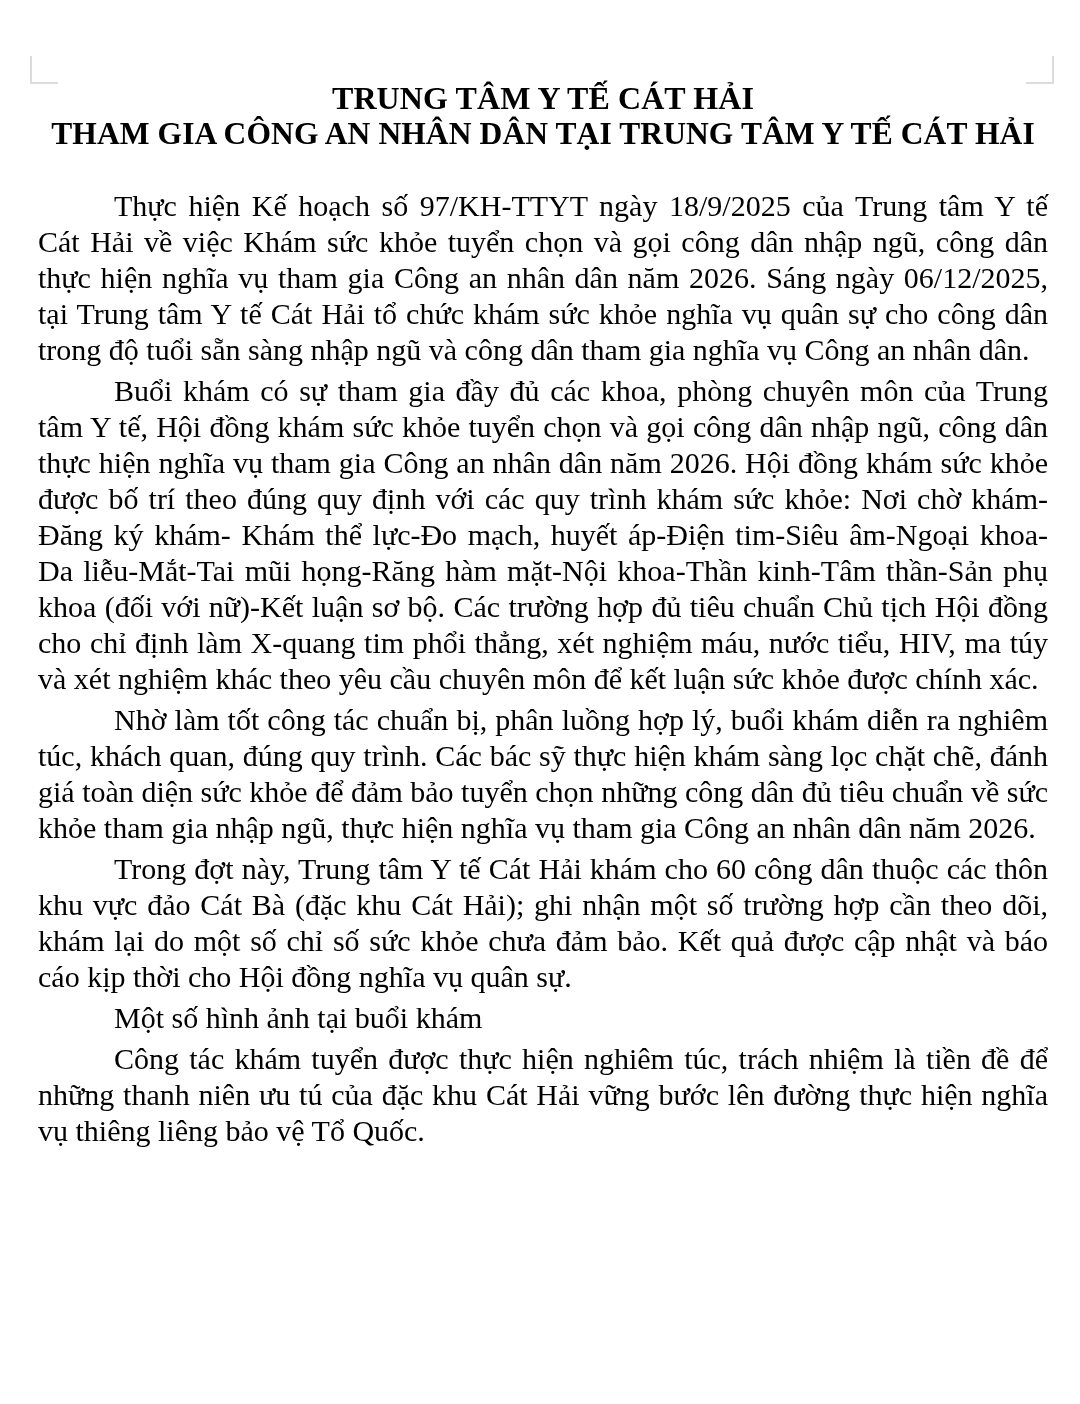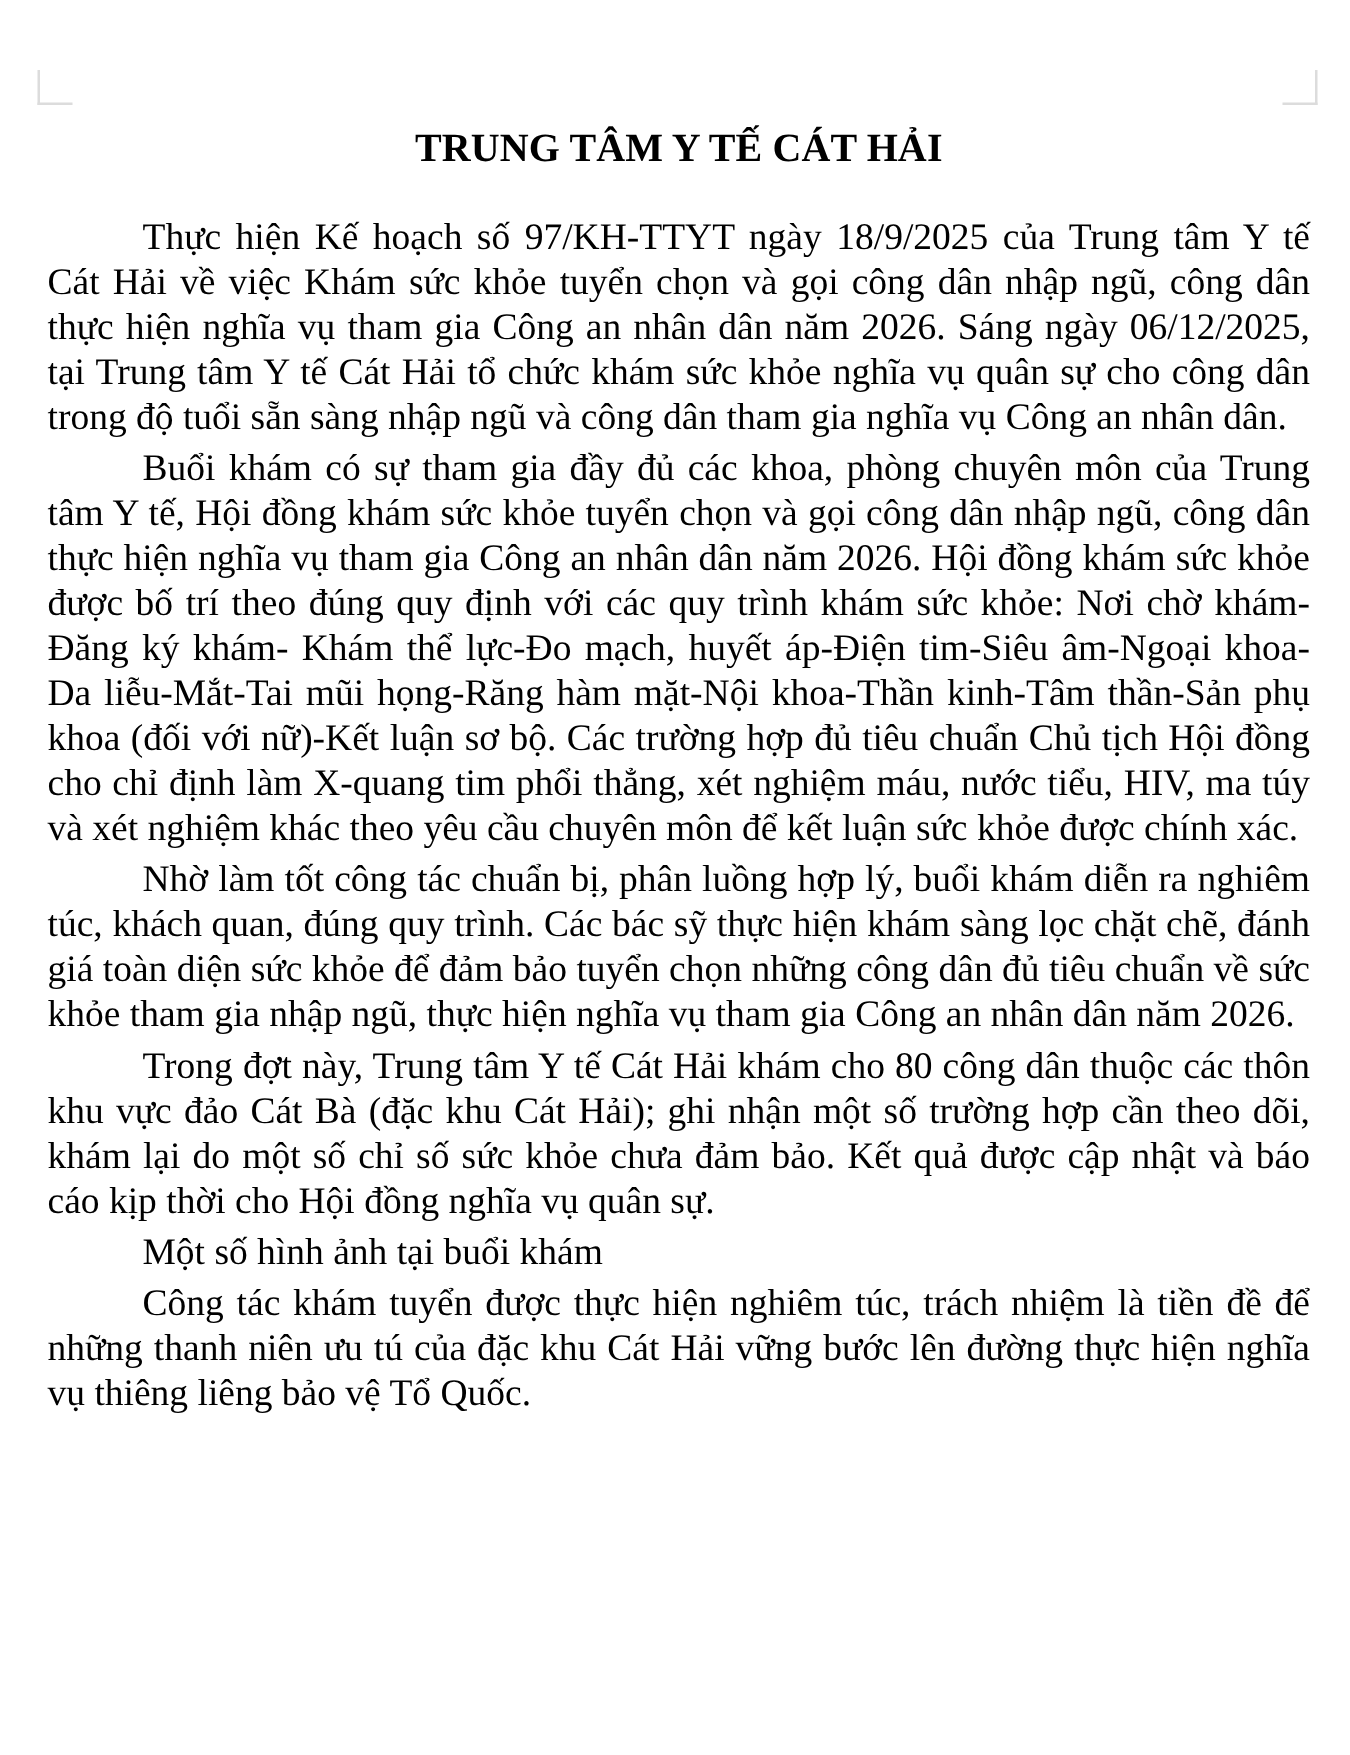--- a/index.html
+++ b/index.html
@@ -36,21 +36,21 @@
     border-bottom: 2px solid #dcdcdc;
   }
 
   .page {
     position: absolute;
     left: 0;
     top: 0;
     width: 1080px;
     height: 1404px;
     box-sizing: border-box;
-    padding: 100px 32px 40px 38px;
+    padding: 80px 32px 40px 38px;
   }
 
   .doc-title {
     text-align: center;
     font-weight: bold;
     font-size: 32.5px;
     line-height: 36px;
     letter-spacing: 0.1px;
     margin: 0 0 6px 0;
     padding: 0 10px;
@@ -86,24 +86,25 @@
 </head>
 <body>
 
 <div class="corner-mark tl"></div>
 <div class="corner-mark tr"></div>
 
 <div class="page">
 
   <h1 class="doc-title">
     <span class="title-line l1">TRUNG TÂM Y TẾ CÁT HẢI</span>
+    <span class="title-line l3">THAM GIA CÔNG AN NHÂN DÂN TẠI TRUNG TÂM Y TẾ CÁT HẢI</span>
   </h1>
 
   <div class="body-block">
     <p class="para">Thực hiện Kế hoạch số 97/KH-TTYT ngày 18/9/2025 của Trung tâm Y tế Cát Hải về việc Khám sức khỏe tuyển chọn và gọi công dân nhập ngũ, công dân thực hiện nghĩa vụ tham gia Công an nhân dân năm 2026. Sáng ngày 06/12/2025, tại Trung tâm Y tế Cát Hải tổ chức khám sức khỏe nghĩa vụ quân sự cho công dân trong độ tuổi sẵn sàng nhập ngũ và công dân tham gia nghĩa vụ Công an nhân dân.</p>
     <p class="para">Buổi khám có sự tham gia đầy đủ các khoa, phòng chuyên môn của Trung tâm Y tế, Hội đồng khám sức khỏe tuyển chọn và gọi công dân nhập ngũ, công dân thực hiện nghĩa vụ tham gia Công an nhân dân năm 2026. Hội đồng khám sức khỏe được bố trí theo đúng quy định với các quy trình khám sức khỏe: Nơi chờ khám-Đăng ký khám- Khám thể lực-Đo mạch, huyết áp-Điện tim-Siêu âm-Ngoại khoa-Da liễu-Mắt-Tai mũi họng-Răng hàm mặt-Nội khoa-Thần kinh-Tâm thần-Sản phụ khoa (đối với nữ)-Kết luận sơ bộ. Các trường hợp đủ tiêu chuẩn Chủ tịch Hội đồng cho chỉ định làm X-quang tim phổi thẳng, xét nghiệm máu, nước tiểu, HIV, ma túy và xét nghiệm khác theo yêu cầu chuyên môn để kết luận sức khỏe được chính xác.</p>
     <p class="para">Nhờ làm tốt công tác chuẩn bị, phân luồng hợp lý, buổi khám diễn ra nghiêm túc, khách quan, đúng quy trình. Các bác sỹ thực hiện khám sàng lọc chặt chẽ, đánh giá toàn diện sức khỏe để đảm bảo tuyển chọn những công dân đủ tiêu chuẩn về sức khỏe tham gia nhập ngũ, thực hiện nghĩa vụ tham gia Công an nhân dân năm 2026.</p>
-    <p class="para">Trong đợt này, Trung tâm Y tế Cát Hải khám cho 80 công dân thuộc các thôn khu vực đảo Cát Bà (đặc khu Cát Hải); ghi nhận một số trường hợp cần theo dõi, khám lại do một số chỉ số sức khỏe chưa đảm bảo. Kết quả được cập nhật và báo cáo kịp thời cho Hội đồng nghĩa vụ quân sự.</p>
+    <p class="para">Trong đợt này, Trung tâm Y tế Cát Hải khám cho 60 công dân thuộc các thôn khu vực đảo Cát Bà (đặc khu Cát Hải); ghi nhận một số trường hợp cần theo dõi, khám lại do một số chỉ số sức khỏe chưa đảm bảo. Kết quả được cập nhật và báo cáo kịp thời cho Hội đồng nghĩa vụ quân sự.</p>
     <p class="para last-note">Một số hình ảnh tại buổi khám</p>
     <p class="para">Công tác khám tuyển được thực hiện nghiêm túc, trách nhiệm là tiền đề để những thanh niên ưu tú của đặc khu Cát Hải vững bước lên đường thực hiện nghĩa vụ thiêng liêng bảo vệ Tổ Quốc.</p>
   </div>
 
 </div>
 
 </body></html>

